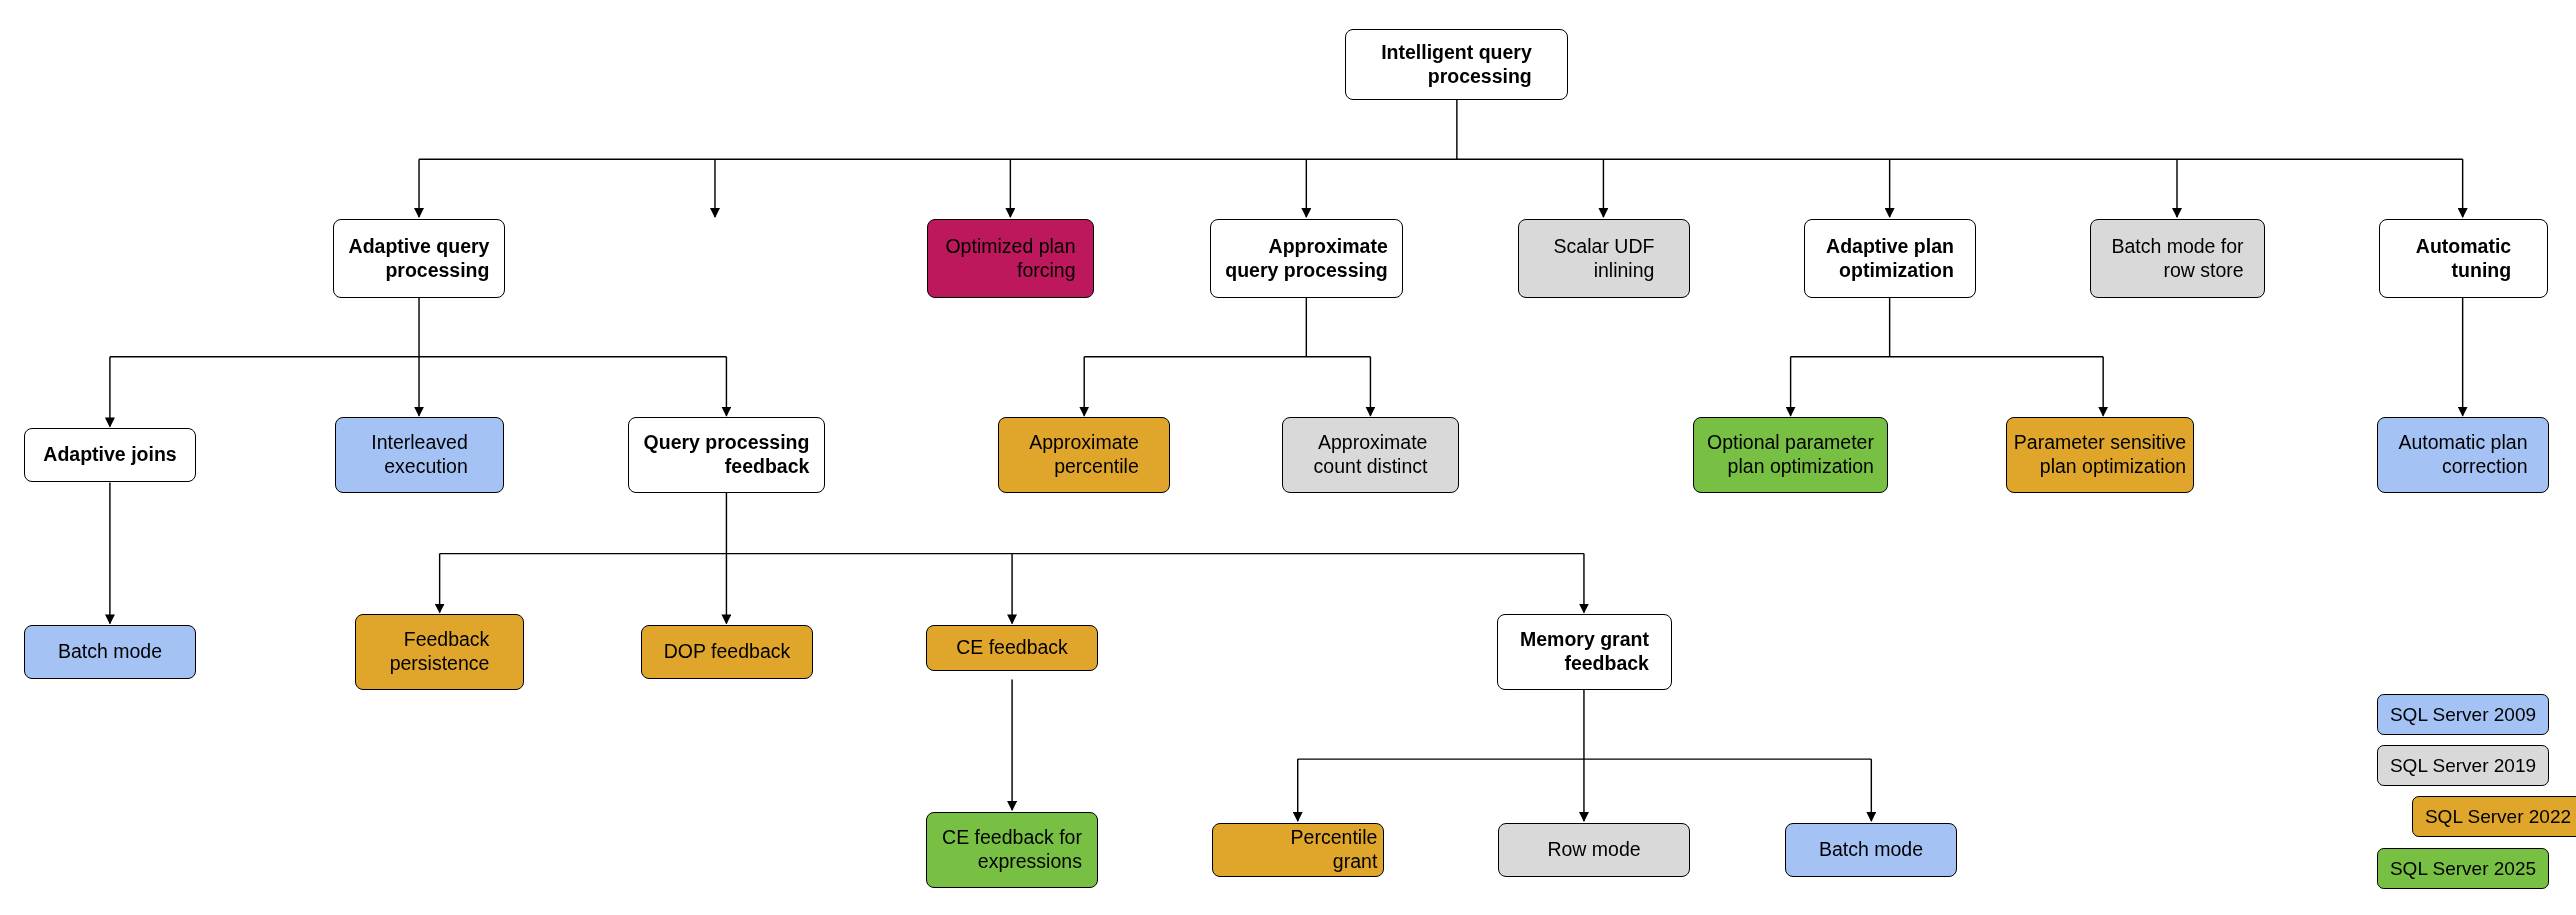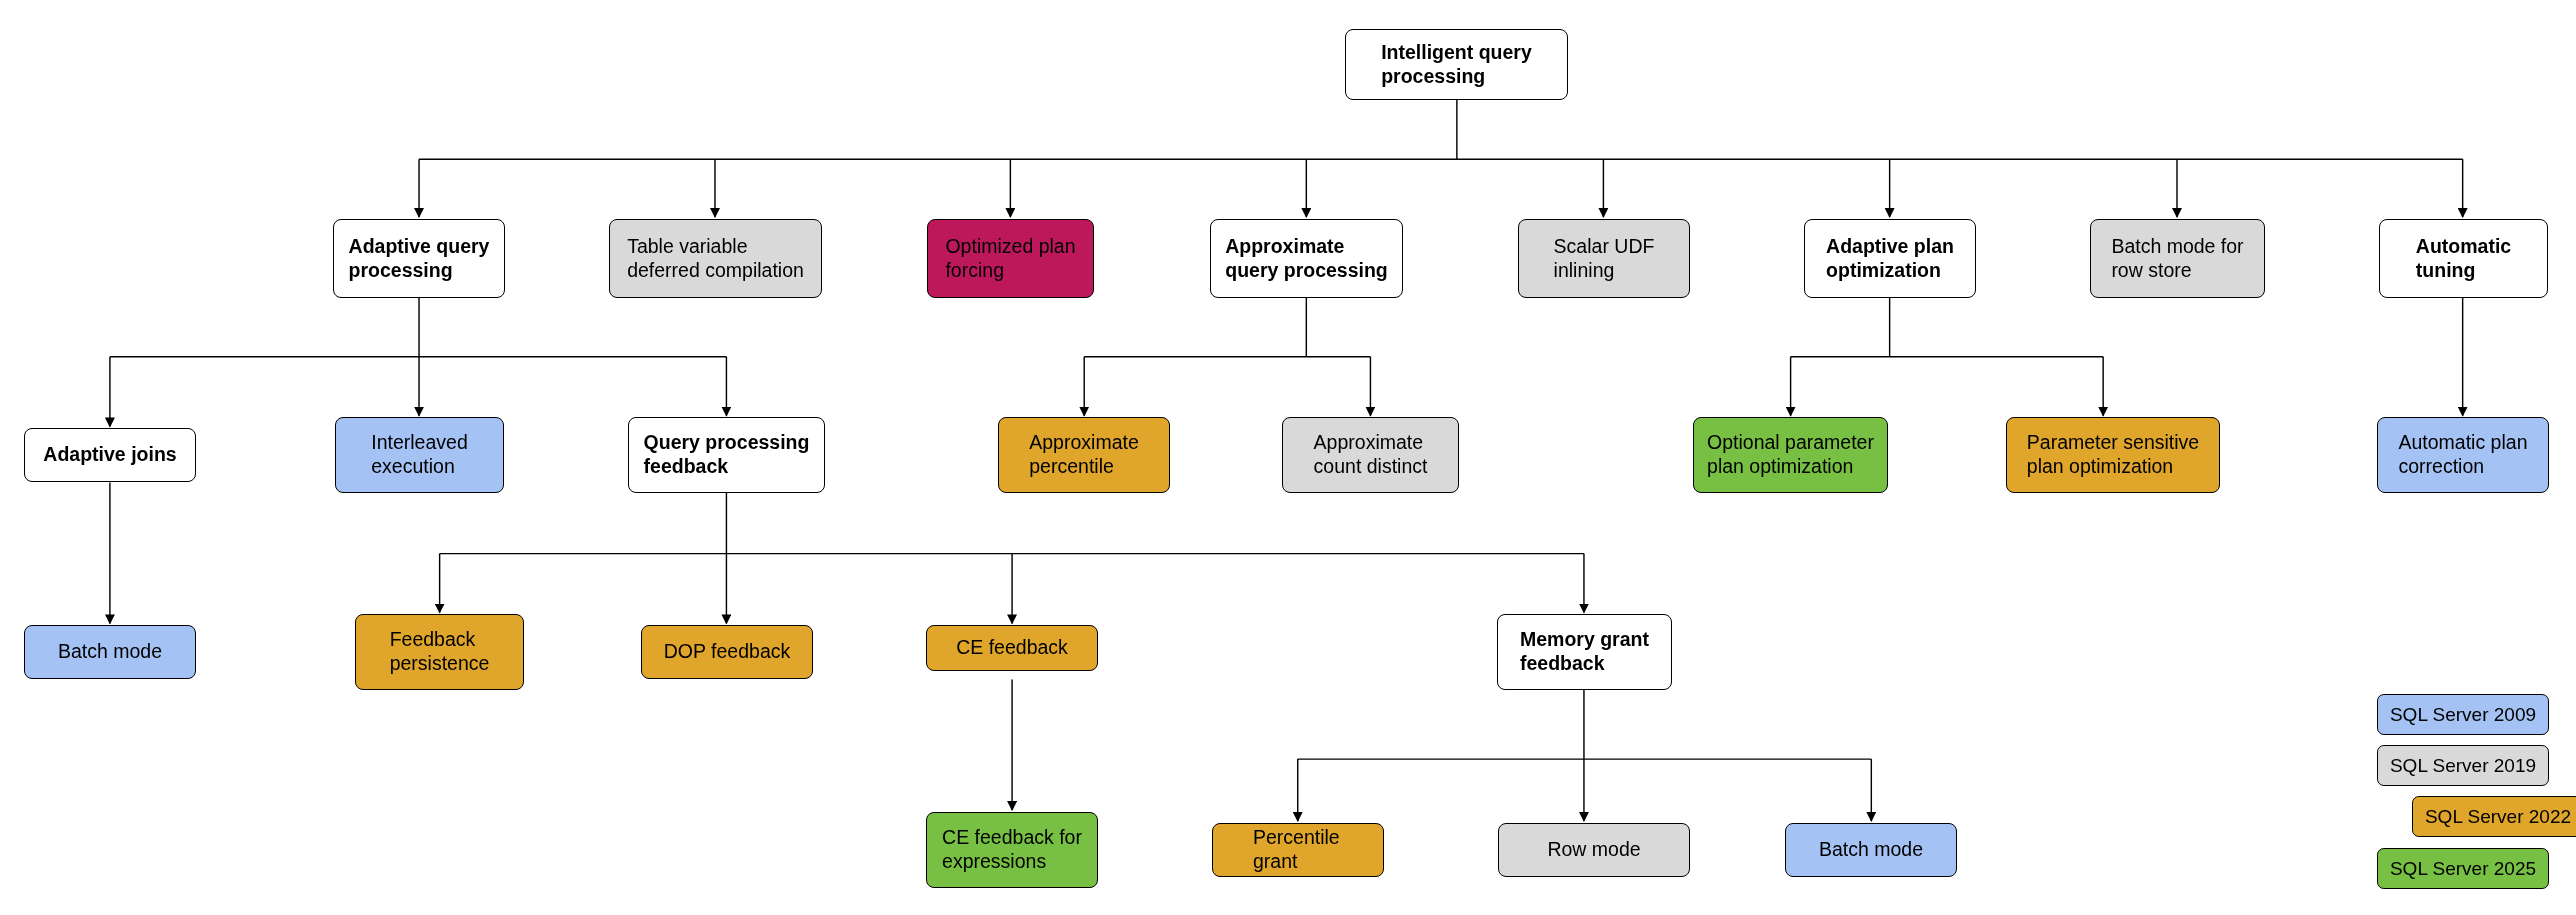--- a/index.html
+++ b/index.html
@@ -11,21 +11,21 @@
     height: 916px;
     background: #ffffff;
     overflow: hidden;
   }
   svg.edges { position: absolute; left: 0; top: 0; }
   .node {
     position: absolute;
     display: flex;
     align-items: center;
     justify-content: center;
-    text-align: left;
+    text-align: right;
     border: 1.4px solid #000000;
     border-radius: 8px;
     font-size: 19.5px;
     line-height: 1.22;
     color: #000000;
     white-space: pre-line;
     padding: 2.3px 5.7px;
     background: #ffffff;
   }
   .node.plain {
@@ -125,22 +125,20 @@
         <path d="M3269 1326 V1434" marker-end="url(#arrow)"></path>
       </g>
     </g>
   </svg>
 
   <div class="node plain" style="left:1345px;top:29px;width:223px;height:71px">Intelligent query
 processing</div>
 
   <div class="node plain" style="left:333px;top:219px;width:172px;height:79px">Adaptive query
 processing</div>
-  <div class="node" style="left: 609px; top: 219px; width: 213px; height: 79px; background: rgb(217, 217, 217);">Table variable
-deferred compilation</div>
   <div class="node" style="left: 927px; top: 219px; width: 167px; height: 79px; background: #be185d;">Optimized plan
 forcing</div>
   <div class="node plain" style="left:1210px;top:219px;width:193px;height:79px">Approximate
 query processing</div>
   <div class="node" style="left: 1518px; top: 219px; width: 172px; height: 79px; background: rgb(217, 217, 217);">Scalar UDF
 inlining</div>
   <div class="node plain" style="left:1804px;top:219px;width:172px;height:79px">Adaptive plan
 optimization</div>
   <div class="node" style="left: 2090px; top: 219px; width: 175px; height: 79px; background: rgb(217, 217, 217);">Batch mode for
 row store</div>
@@ -151,21 +149,21 @@
   <div class="node" style="left: 335px; top: 417px; width: 169px; height: 76px; background: rgb(164, 194, 244);">Interleaved
 execution</div>
   <div class="node plain" style="left:628px;top:417px;width:197px;height:76px">Query processing
 feedback</div>
   <div class="node" style="left: 998px; top: 417px; width: 172px; height: 76px; background: rgb(224, 166, 43);">Approximate
 percentile</div>
   <div class="node" style="left: 1282px; top: 417px; width: 177px; height: 76px; background: rgb(217, 217, 217);">Approximate
 count distinct</div>
   <div class="node" style="left: 1693px; top: 417px; width: 195px; height: 76px; background: rgb(119, 192, 67);">Optional parameter
 plan optimization</div>
-  <div class="node" style="left: 2006px; top: 417px; width: 214px; height: 76px; background: rgb(224, 166, 43);">Parameter sensitive
+  <div class="node" style="left: 2006px; top: 417px; width: 188px; height: 76px; background: rgb(224, 166, 43);">Parameter sensitive
 plan optimization</div>
   <div class="node" style="left: 2377px; top: 417px; width: 172px; height: 76px; background: rgb(164, 194, 244);">Automatic plan
 correction</div>
 
   <div class="node" style="left: 24px; top: 625px; width: 172px; height: 54px; background: rgb(164, 194, 244);">Batch mode</div>
   <div class="node" style="left: 355px; top: 614px; width: 169px; height: 76px; background: rgb(224, 166, 43);">Feedback
 persistence</div>
   <div class="node" style="left: 641px; top: 625px; width: 172px; height: 54px; background: rgb(224, 166, 43);">DOP feedback</div>
   <div class="node" style="left: 926px; top: 625px; width: 172px; height: 46px; background: rgb(224, 166, 43);">CE feedback</div>
   <div class="node plain" style="left:1497px;top:614px;width:175px;height:76px">Memory grant

